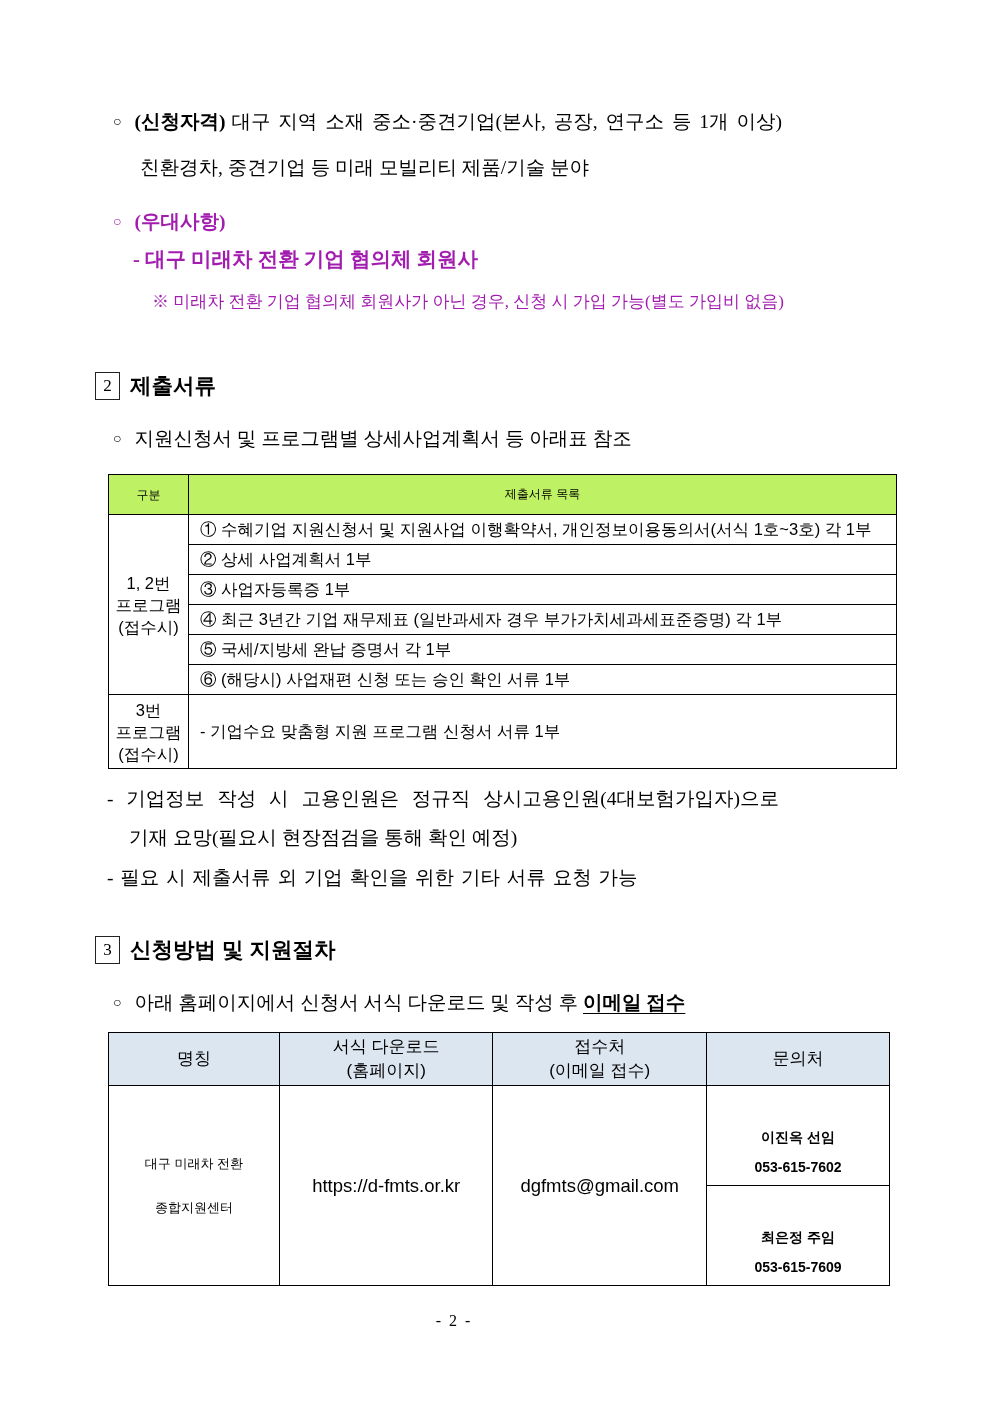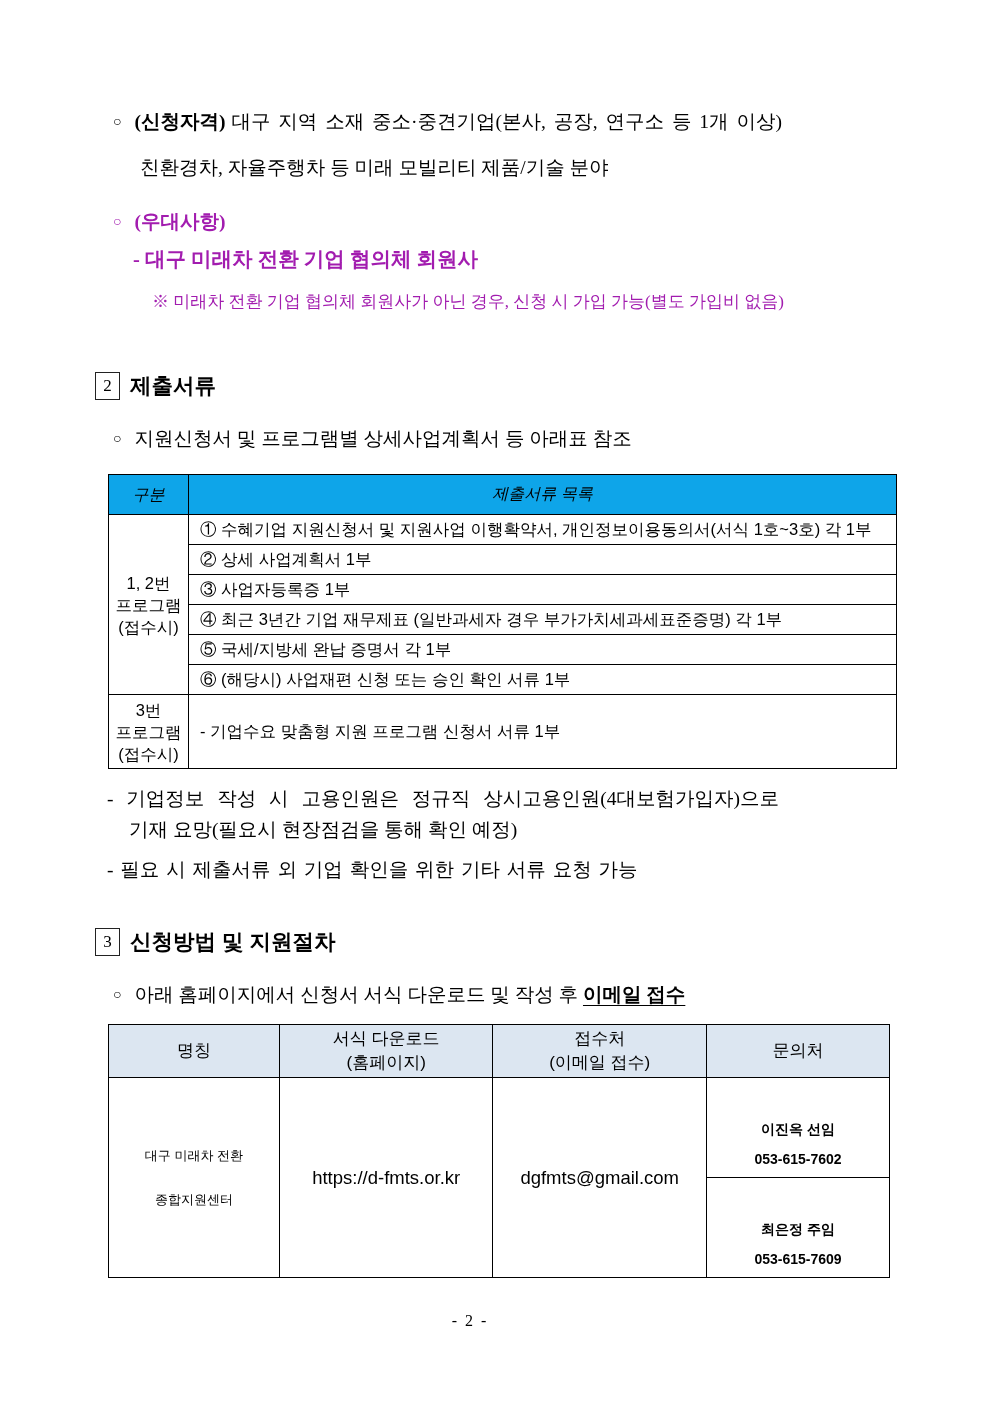--- a/index.html
+++ b/index.html
@@ -1,17 +1,17 @@
 <!DOCTYPE html>
 <html><head>
 <meta charset="utf-8">
 <style>
   html,body{margin:0;padding:0;background:#fff;}
   .page{position:relative;width:908px;height:1403px;background:#ffffff;overflow:hidden;
-        font-family:"Liberation Serif",serif;color:#000;padding-left:32px;}
+        font-family:"Liberation Serif",serif;color:#000;}
   .content{position:absolute;left:0;top:0;width:992px;box-sizing:border-box;
            padding:108px 87px 0 95px;}
   .line{font-size:19.5px;line-height:27px;}
   .obullet{display:inline-block;font-size:14px;vertical-align:2px;margin-right:13px;}
   .lbl-bold{font-weight:bold;margin-right:6px;}
   .blue{color:#a21caf;}
   .q1{margin-left:18px;word-spacing:3px;}
   .q2{margin-left:45px;margin-top:19px;}
   .pref{margin-left:18px;margin-top:27px;font-weight:bold;}
   .pref-item{margin-left:38px;margin-top:10px;font-size:20.5px;line-height:28px;font-weight:bold;}
@@ -20,27 +20,27 @@
             font-family:"Liberation Sans",sans-serif;font-weight:bold;font-size:21.5px;line-height:30px;}
   .numbox{display:inline-flex;justify-content:center;align-items:center;
           width:23px;height:26px;border:1.6px solid #222;margin-right:10px;
           font-size:17px;font-weight:normal;font-family:"Liberation Serif",serif;}
   .sec-intro{margin-left:18px;margin-top:24px;}
   .sec-intro .emph{font-weight:bold;text-decoration:underline;text-underline-offset:4px;}
   
   .t1{margin:22px 0 0 13px;border-collapse:collapse;width:789px;
       font-family:"Liberation Sans",sans-serif;font-size:16.5px;}
   .t1 td{border:1px solid #000;}
-  .t1 .hd{background:#0ea5e9;text-align:center;height:37px;font-size:16px;font-style:italic;}
+  .t1 .hd{background:#bef264;text-align:center;height:37px;font-size:12px;}
   .t1 .c1{width:77px;text-align:center;line-height:22px;}
   .t1 .item{height:29px;padding:0 8px 0 11px;}
   .t1 .tall{height:73px;}
   
   .note1a{margin-left:12px;margin-top:16px;word-spacing:8px;}
-  .note1b{margin-left:34px;margin-top:4px;}
+  .note1b{margin-left:34px;margin-top:12px;}
   .note2{margin-left:12px;margin-top:13px;word-spacing:2px;}
   
   .t2{margin:16px 0 0 13px;border-collapse:collapse;width:782px;
       font-family:"Liberation Sans",sans-serif;font-size:17.5px;}
   .t2 td{border:1px solid #000;text-align:center;vertical-align:middle;}
   .t2 .hd{background:#dce6f1;height:50px;line-height:24px;font-size:17px;}
   .t2 .w1{width:172px;text-align:center;}
   .t2 .w2{width:214px;}
   .t2 .w3{width:212px;}
   .t2 .w4{width:184px;}
@@ -55,21 +55,21 @@
 </style>
 </head>
 <body>
 
 <div class="page">
   <div class="content">
 
     <div class="line q1">
       <span class="obullet">○</span><span class="lbl-bold">(신청자격)</span><span>대구 지역 소재 중소·중견기업(본사, 공장, 연구소 등 1개 이상)</span>
     </div>
-    <div class="line q2">친환경차, 자율주행차 등 미래 모빌리티 제품/기술 분야</div>
+    <div class="line q2">친환경차, 중견기업 등 미래 모빌리티 제품/기술 분야</div>
 
     <div class="line pref blue">
       <span class="obullet">○</span><span>(우대사항)</span>
     </div>
     <div class="line pref-item blue">- 대구 미래차 전환 기업 협의체 회원사</div>
     <div class="line pref-note blue">※ 미래차 전환 기업 협의체 회원사가 아닌 경우, 신청 시 가입 가능(별도 가입비 없음)</div>
 
     <div class="sec-head">
       <span class="numbox">2</span>
       <span>제출서류</span>

